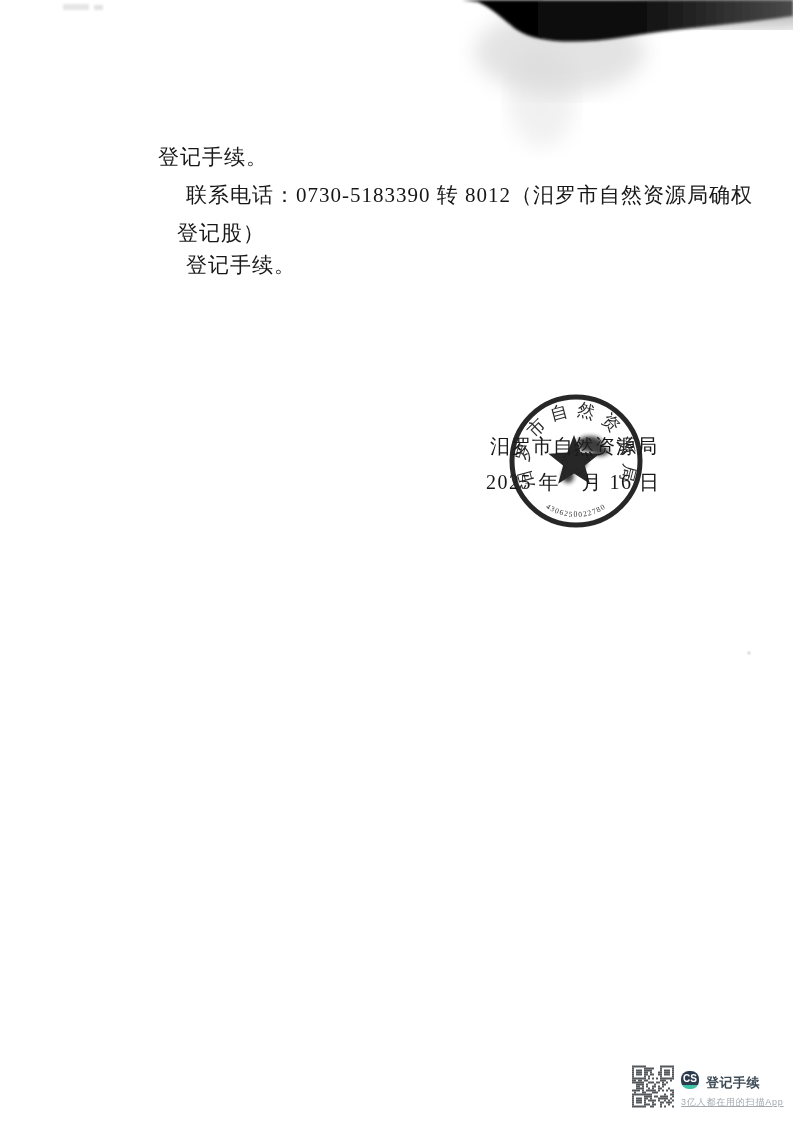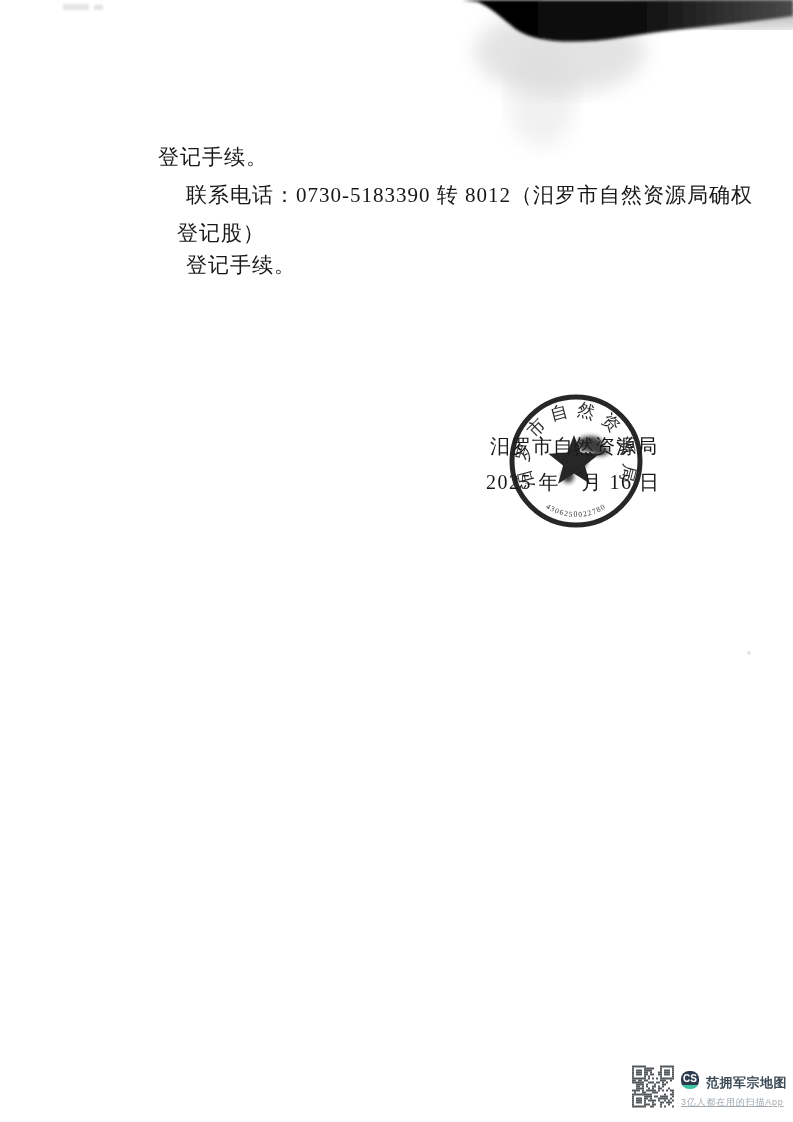--- a/index.html
+++ b/index.html
@@ -348,17 +348,17 @@
         <rect x="12" y="40" width="2" height="2" fill="#54585c"></rect>
         <rect x="18" y="40" width="2" height="2" fill="#54585c"></rect>
         <rect x="20" y="40" width="2" height="2" fill="#54585c"></rect>
         <rect x="28" y="40" width="2" height="2" fill="#54585c"></rect>
         <rect x="32" y="40" width="2" height="2" fill="#54585c"></rect>
         <rect x="40" y="40" width="2" height="2" fill="#54585c"></rect>
       </svg>
     <div class="cs-logo">
       <span>CS</span>
     </div>
-    <div class="app-name">范拥军宗地图</div>
+    <div class="app-name">登记手续</div>
     <div class="tagline">3亿人都在用的扫描App</div>
   </div>
 
 </div>
 
 </body></html>

